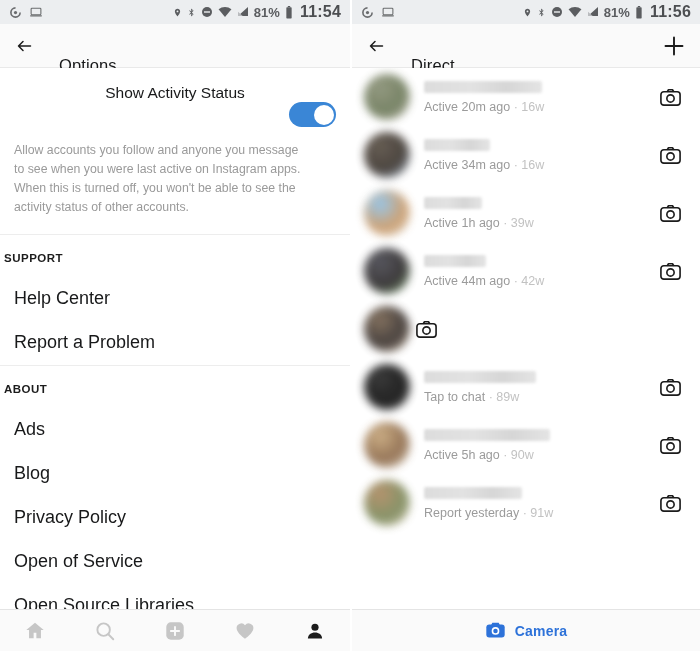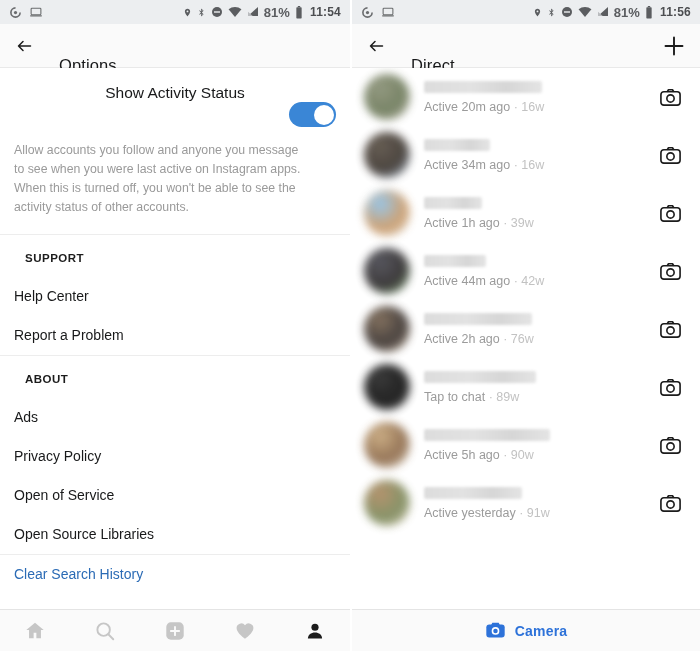--- a/index.html
+++ b/index.html
@@ -15,21 +15,21 @@
 
   
   .statusbar {
     height: 24px; background: #eceef0; display: flex; align-items: center;
     padding: 0 9px; flex: none;
   }
   .sb-left { display: flex; align-items: center; gap: 7px; }
   .sb-right { margin-left: auto; display: flex; align-items: center; gap: 5px; }
   .sb-ico { display: block; }
   .sb-batt-text { font-size: 13px; color: #5b5d60; font-weight: 600; letter-spacing: .1px; }
-  .sb-time { font-size: 12px; color: #4c4e51; font-weight: 600; letter-spacing: .2px; margin-left: 2px; }
+  .sb-time { font-size: 16px; color: #4c4e51; font-weight: 600; letter-spacing: .2px; margin-left: 2px; }
 
   
   .appbar {
     height: 44px; background: #fafafa; display: flex; align-items: center;
     padding: 0 14px; border-bottom: 1px solid #e9e9e9; flex: none;
   }
   .appbar .title { font-size: 16.5px; color: #18191a; margin-left: 24px; letter-spacing: .1px; margin-top: 40px; }
   .appbar .spacer { flex: 1; }
   .icon-btn { display: flex; align-items: center; justify-content: center; cursor: pointer; }
 
@@ -46,25 +46,25 @@
   .switch .knob {
     position: absolute; top: 2.5px; right: 2.5px; width: 20px; height: 20px;
     border-radius: 50%; background: #fff;
   }
   .desc {
     padding: 0 14px 17px 14px; font-size: 12.3px; line-height: 19px;
     color: #9a9a9a; max-width: 322px;
   }
   .divider { height: 1px; background: #ededed; }
   .sect-head {
-    padding: 17px 14px 13px 25px; font-size: 11.5px; font-weight: bold;
+    padding: 17px 14px 13px 4px; font-size: 11.5px; font-weight: bold;
     color: #1c1c1c; letter-spacing: .5px;
   }
   .opt-item {
-    padding: 11px 14px 12px 14px; font-size: 14px; color: #18191a;
+    padding: 11px 14px 12px 14px; font-size: 18px; color: #18191a;
     cursor: pointer;
   }
   .opt-item.link { color: #2b6bb5; }
 
   
   .bottomnav {
     height: 42px; background: #fafafa; border-top: 1px solid #e4e4e4;
     display: flex; align-items: center; flex: none;
   }
   .nav-cell { flex: 1; display: flex; align-items: center; justify-content: center; cursor: pointer; }
@@ -163,20 +163,21 @@
       <div class="desc">Allow accounts you follow and anyone you message to see when you were last active on Instagram apps. When this is turned off, you won't be able to see the activity status of other accounts.</div>
 
       <div class="divider"></div>
       <div class="sect-head">SUPPORT</div>
       <div class="opt-item">Help Center</div>
       <div class="opt-item">Report a Problem</div>
 
       <div class="divider"></div>
       <div class="sect-head">ABOUT</div>
       <div class="opt-item">Ads</div>
+      <div class="opt-item">Blog</div>
       <div class="opt-item">Privacy Policy</div>
       <div class="opt-item">Open of Service</div>
       <div class="opt-item">Open Source Libraries</div>
 
       <div class="divider"></div>
       <div class="opt-item link">Clear Search History</div>
 
     </div>
 
     <div class="bottomnav">
@@ -318,24 +319,20 @@
           <div class="cam-cell">
             <svg width="23" height="23" viewBox="0 0 24 24">
               <rect x="2" y="6" width="20" height="14" rx="3" fill="none" stroke="#1c1c1c" stroke-width="1.7"></rect>
               <path d="M8.6 6l1.3-2.1h4.2L15.4 6" fill="none" stroke="#1c1c1c" stroke-width="1.7" stroke-linejoin="round"></path>
               <circle cx="12" cy="13" r="3.8" fill="none" stroke="#1c1c1c" stroke-width="1.7"></circle>
             </svg>
           </div>
         </div>
         <div class="dm-row">
           <div class="avatar" style="background: radial-gradient(circle at 35% 30%, rgb(122, 102, 82) 0%, rgb(58, 51, 48) 55%, rgb(194, 169, 140) 100%);"></div>
-          <div class="dm-mid">
-            <div class="name-redact" style="width: 108px;"></div>
-            <div class="dm-sub"><span>Active 2h ago</span><span class="wk"> · 76w</span></div>
-          </div>
           <div class="cam-cell">
             <svg width="23" height="23" viewBox="0 0 24 24">
               <rect x="2" y="6" width="20" height="14" rx="3" fill="none" stroke="#1c1c1c" stroke-width="1.7"></rect>
               <path d="M8.6 6l1.3-2.1h4.2L15.4 6" fill="none" stroke="#1c1c1c" stroke-width="1.7" stroke-linejoin="round"></path>
               <circle cx="12" cy="13" r="3.8" fill="none" stroke="#1c1c1c" stroke-width="1.7"></circle>
             </svg>
           </div>
         </div>
         <div class="dm-row">
           <div class="avatar" style="background: radial-gradient(circle at 35% 30%, rgb(42, 42, 42) 0%, rgb(17, 17, 17) 55%, rgb(61, 61, 61) 100%);"></div>
@@ -362,21 +359,21 @@
               <rect x="2" y="6" width="20" height="14" rx="3" fill="none" stroke="#1c1c1c" stroke-width="1.7"></rect>
               <path d="M8.6 6l1.3-2.1h4.2L15.4 6" fill="none" stroke="#1c1c1c" stroke-width="1.7" stroke-linejoin="round"></path>
               <circle cx="12" cy="13" r="3.8" fill="none" stroke="#1c1c1c" stroke-width="1.7"></circle>
             </svg>
           </div>
         </div>
         <div class="dm-row">
           <div class="avatar" style="background: radial-gradient(circle at 35% 30%, rgb(176, 138, 98) 0%, rgb(124, 138, 92) 55%, rgb(214, 198, 171) 100%);"></div>
           <div class="dm-mid">
             <div class="name-redact" style="width: 98px;"></div>
-            <div class="dm-sub"><span>Active yesterday</span><span class="wk"> · 91w</span></div>
+            <div class="dm-sub"><span>Report yesterday</span><span class="wk"> · 91w</span></div>
           </div>
           <div class="cam-cell">
             <svg width="23" height="23" viewBox="0 0 24 24">
               <rect x="2" y="6" width="20" height="14" rx="3" fill="none" stroke="#1c1c1c" stroke-width="1.7"></rect>
               <path d="M8.6 6l1.3-2.1h4.2L15.4 6" fill="none" stroke="#1c1c1c" stroke-width="1.7" stroke-linejoin="round"></path>
               <circle cx="12" cy="13" r="3.8" fill="none" stroke="#1c1c1c" stroke-width="1.7"></circle>
             </svg>
           </div>
         </div>
       </div>

